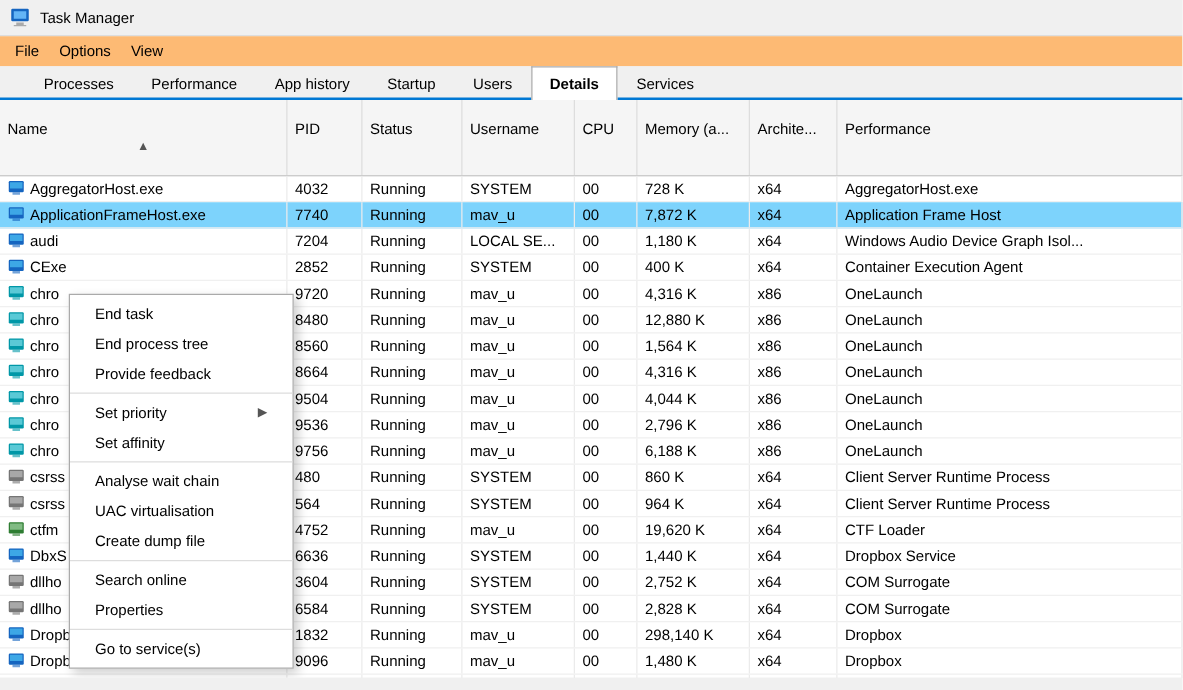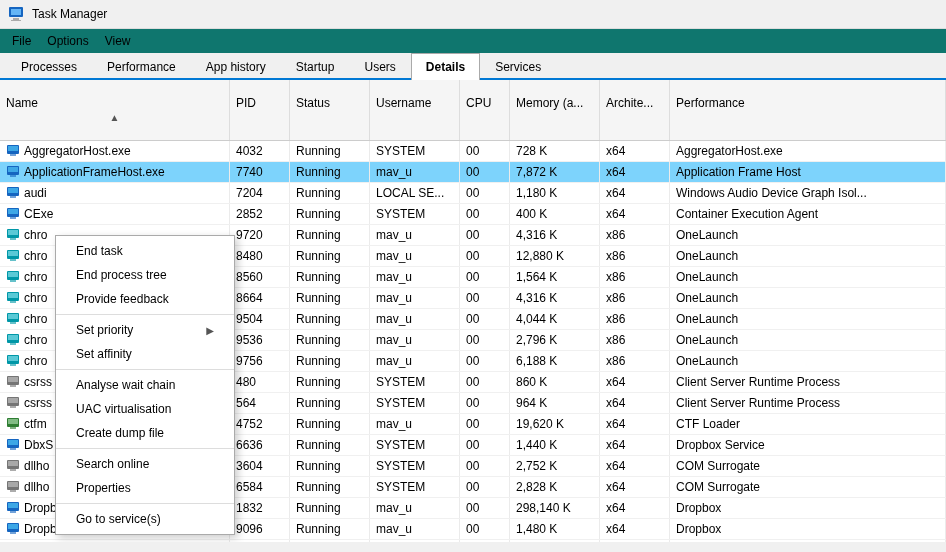--- a/index.html
+++ b/index.html
@@ -24,32 +24,32 @@
       height: 16px;
     }
     .title-bar-text {
       font-size: 12px;
       font-weight: normal;
     }
     .menu-bar {
       display: flex;
       gap: 0;
       padding: 2px 4px;
-      background: #0f766e;
+      background: #fdba74;
     }
     .menu-item {
       padding: 3px 8px;
       cursor: pointer;
       font-size: 12px;
     }
     .tabs-bar {
       display: flex;
       background: #f0f0f0;
       border-bottom: 2px solid #0078d4;
-      padding: 0 6px;
+      padding: 0 20px;
     }
     .tab {
       padding: 6px 14px;
       cursor: pointer;
       font-size: 12px;
       border: 1px solid transparent;
       border-bottom: none;
       margin-bottom: -2px;
     }
     .tab.active {

